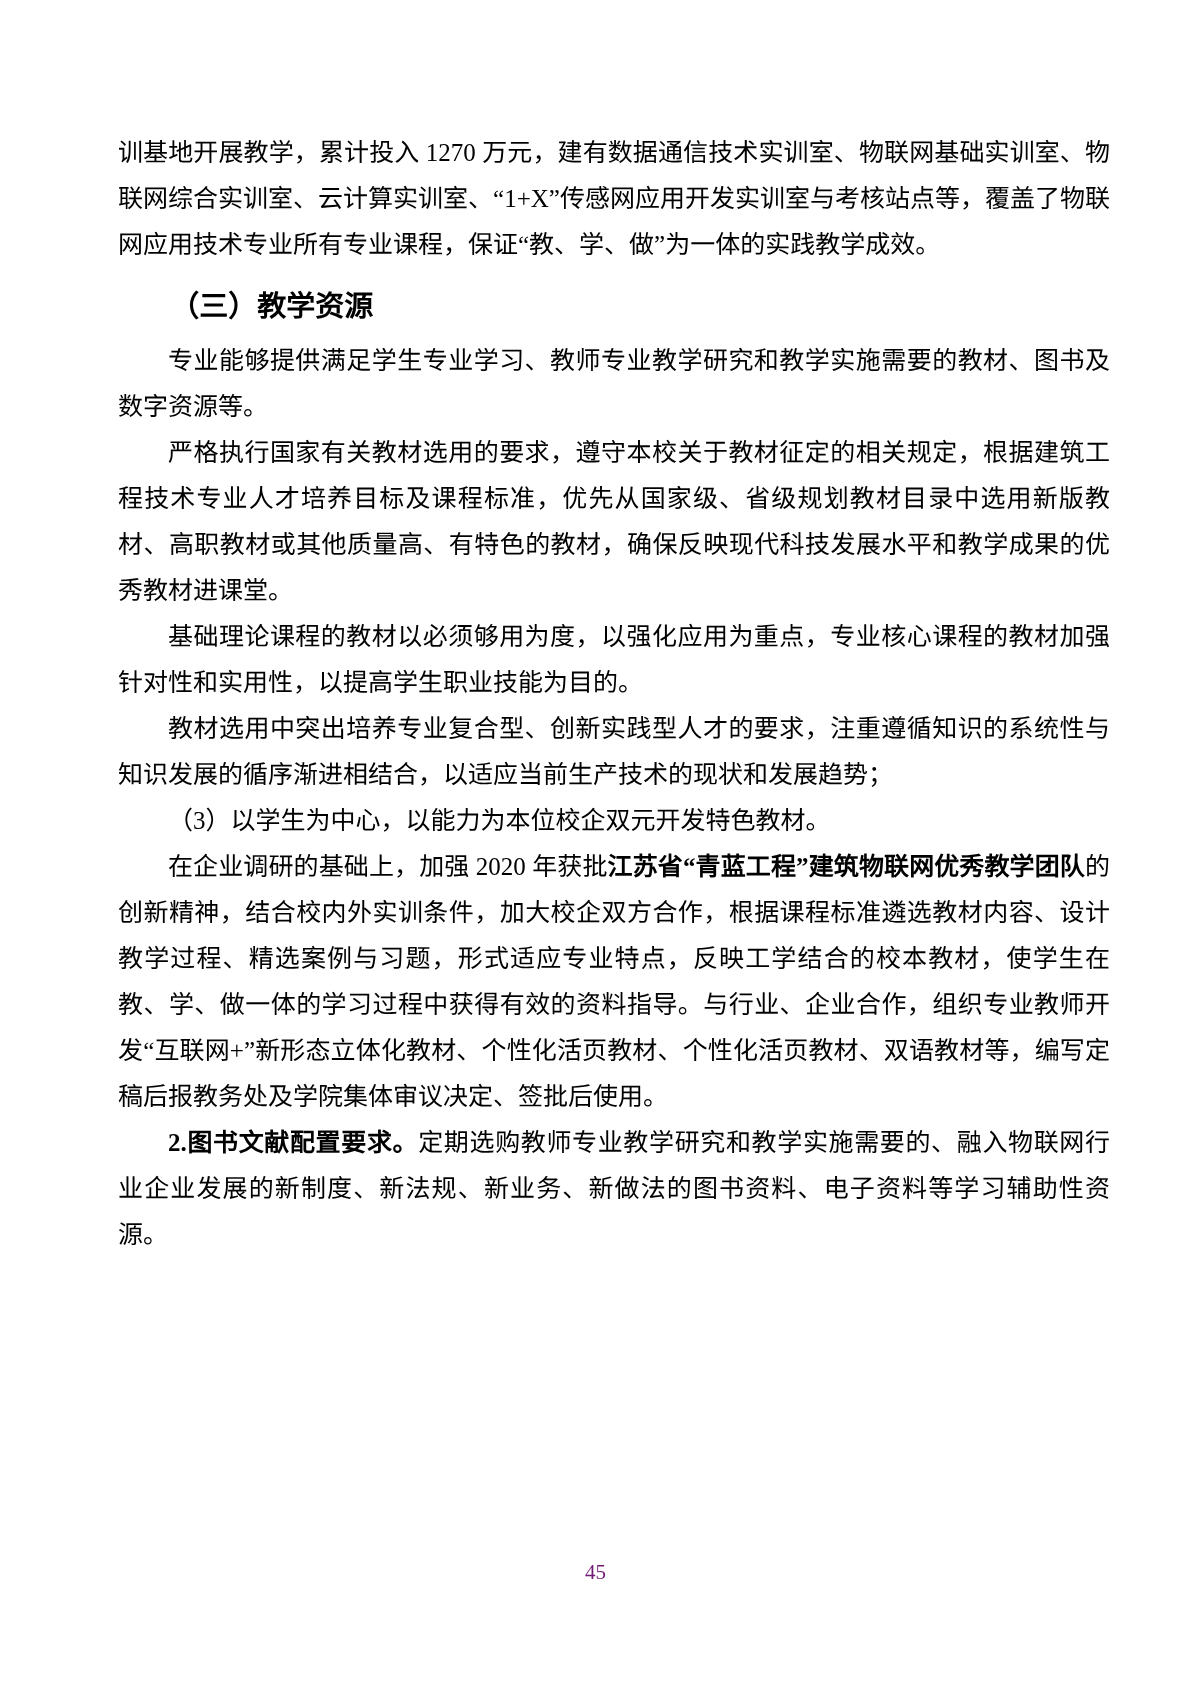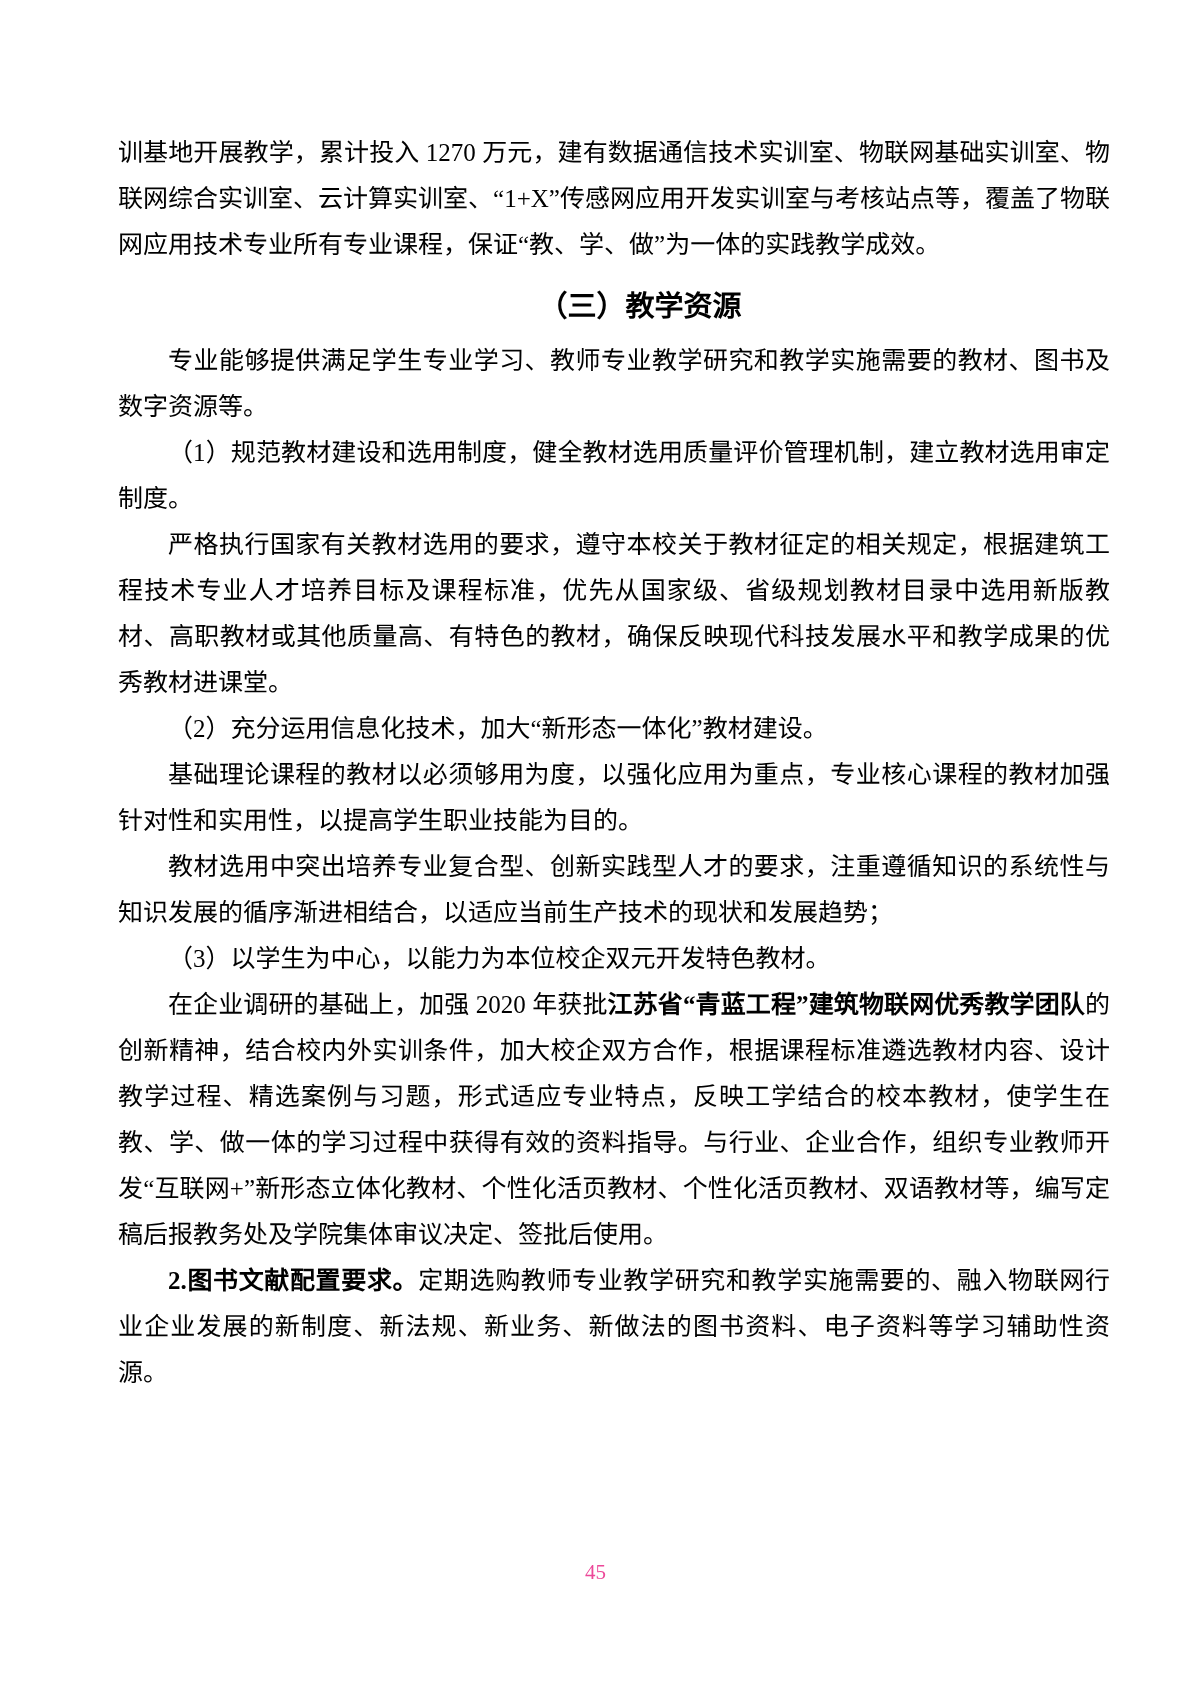--- a/index.html
+++ b/index.html
@@ -31,51 +31,49 @@
   }
   .bold {
     font-weight: bold;
   }
   .section-heading {
     margin: 14px 0 8px 0;
     font-size: 29px;
     line-height: 48px;
     font-weight: bold;
     text-indent: 1.8em;
-    text-align: center;
+    text-align: left;
     color: #000000;
   }
   .page-number {
     position: absolute;
     left: 0;
     right: 0;
     bottom: 100px;
     text-align: center;
     font-size: 21px;
     line-height: 24px;
-    color: #ec4899;
+    color: #701a75;
   }
 </style>
 </head>
 <body>
 
 <div class="page">
 
   <p class="para no-indent">训基地开展教学，累计投入 1270 万元，建有数据通信技术实训室、物联网基础实训室、物联网综合实训室、云计算实训室、“1+X”传感网应用开发实训室与考核站点等，覆盖了物联网应用技术专业所有专业课程，保证“教、学、做”为一体的实践教学成效。</p>
 
   <p class="section-heading">（三）教学资源</p>
 
   <p class="para">专业能够提供满足学生专业学习、教师专业教学研究和教学实施需要的教材、图书及数字资源等。</p>
 
 
-  <p class="para">（1）规范教材建设和选用制度，健全教材选用质量评价管理机制，建立教材选用审定制度。</p>
 
   <p class="para">严格执行国家有关教材选用的要求，遵守本校关于教材征定的相关规定，根据建筑工程技术专业人才培养目标及课程标准，优先从国家级、省级规划教材目录中选用新版教材、高职教材或其他质量高、有特色的教材，确保反映现代科技发展水平和教学成果的优秀教材进课堂。</p>
 
-  <p class="para">（2）充分运用信息化技术，加大“新形态一体化”教材建设。</p>
 
   <p class="para">基础理论课程的教材以必须够用为度，以强化应用为重点，专业核心课程的教材加强针对性和实用性，以提高学生职业技能为目的。</p>
 
   <p class="para">教材选用中突出培养专业复合型、创新实践型人才的要求，注重遵循知识的系统性与知识发展的循序渐进相结合，以适应当前生产技术的现状和发展趋势；</p>
 
 
   <p class="para">（3）以学生为中心，以能力为本位校企双元开发特色教材。</p>
 
   <p class="para"><span>在企业调研的基础上，加强 2020 年获批</span><span class="bold">江苏省“青蓝工程”建筑物联网优秀教学团队</span><span>的创新精神，结合校内外实训条件，加大校企双方合作，根据课程标准遴选教材内容、设计教学过程、精选案例与习题，形式适应专业特点，反映工学结合的校本教材，使学生在教、学、做一体的学习过程中获得有效的资料指导。与行业、企业合作，组织专业教师开发“互联网+”新形态立体化教材、个性化活页教材、个性化活页教材、双语教材等，编写定稿后报教务处及学院集体审议决定、签批后使用。</span></p>
 

